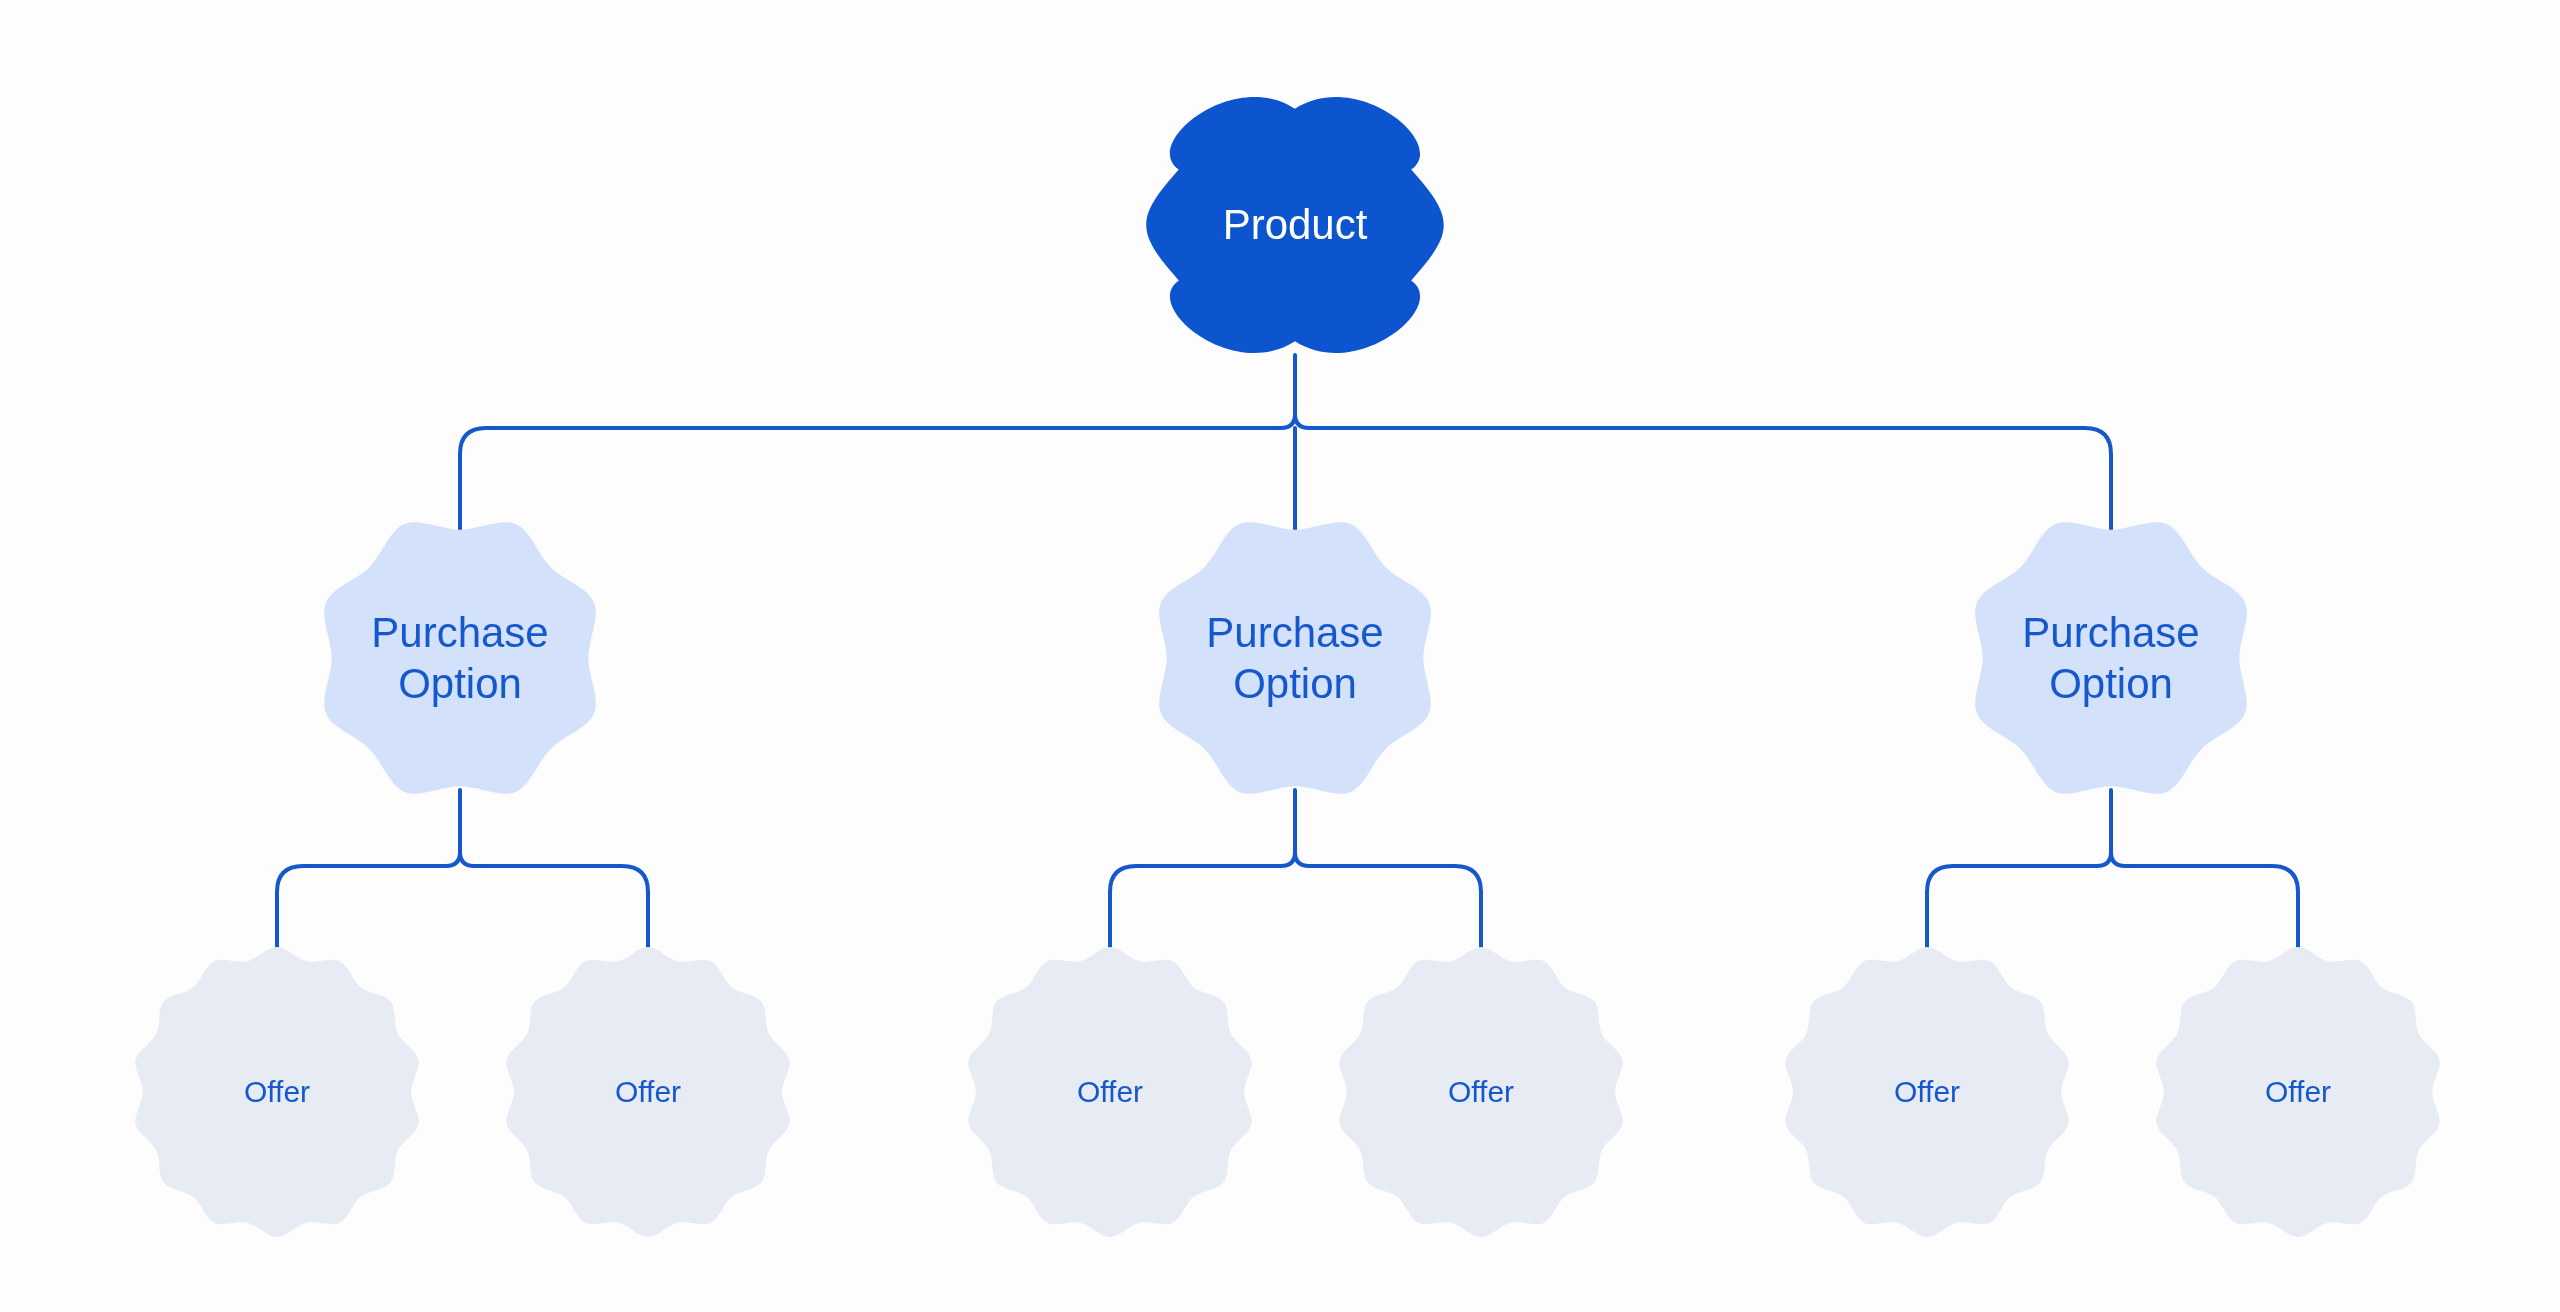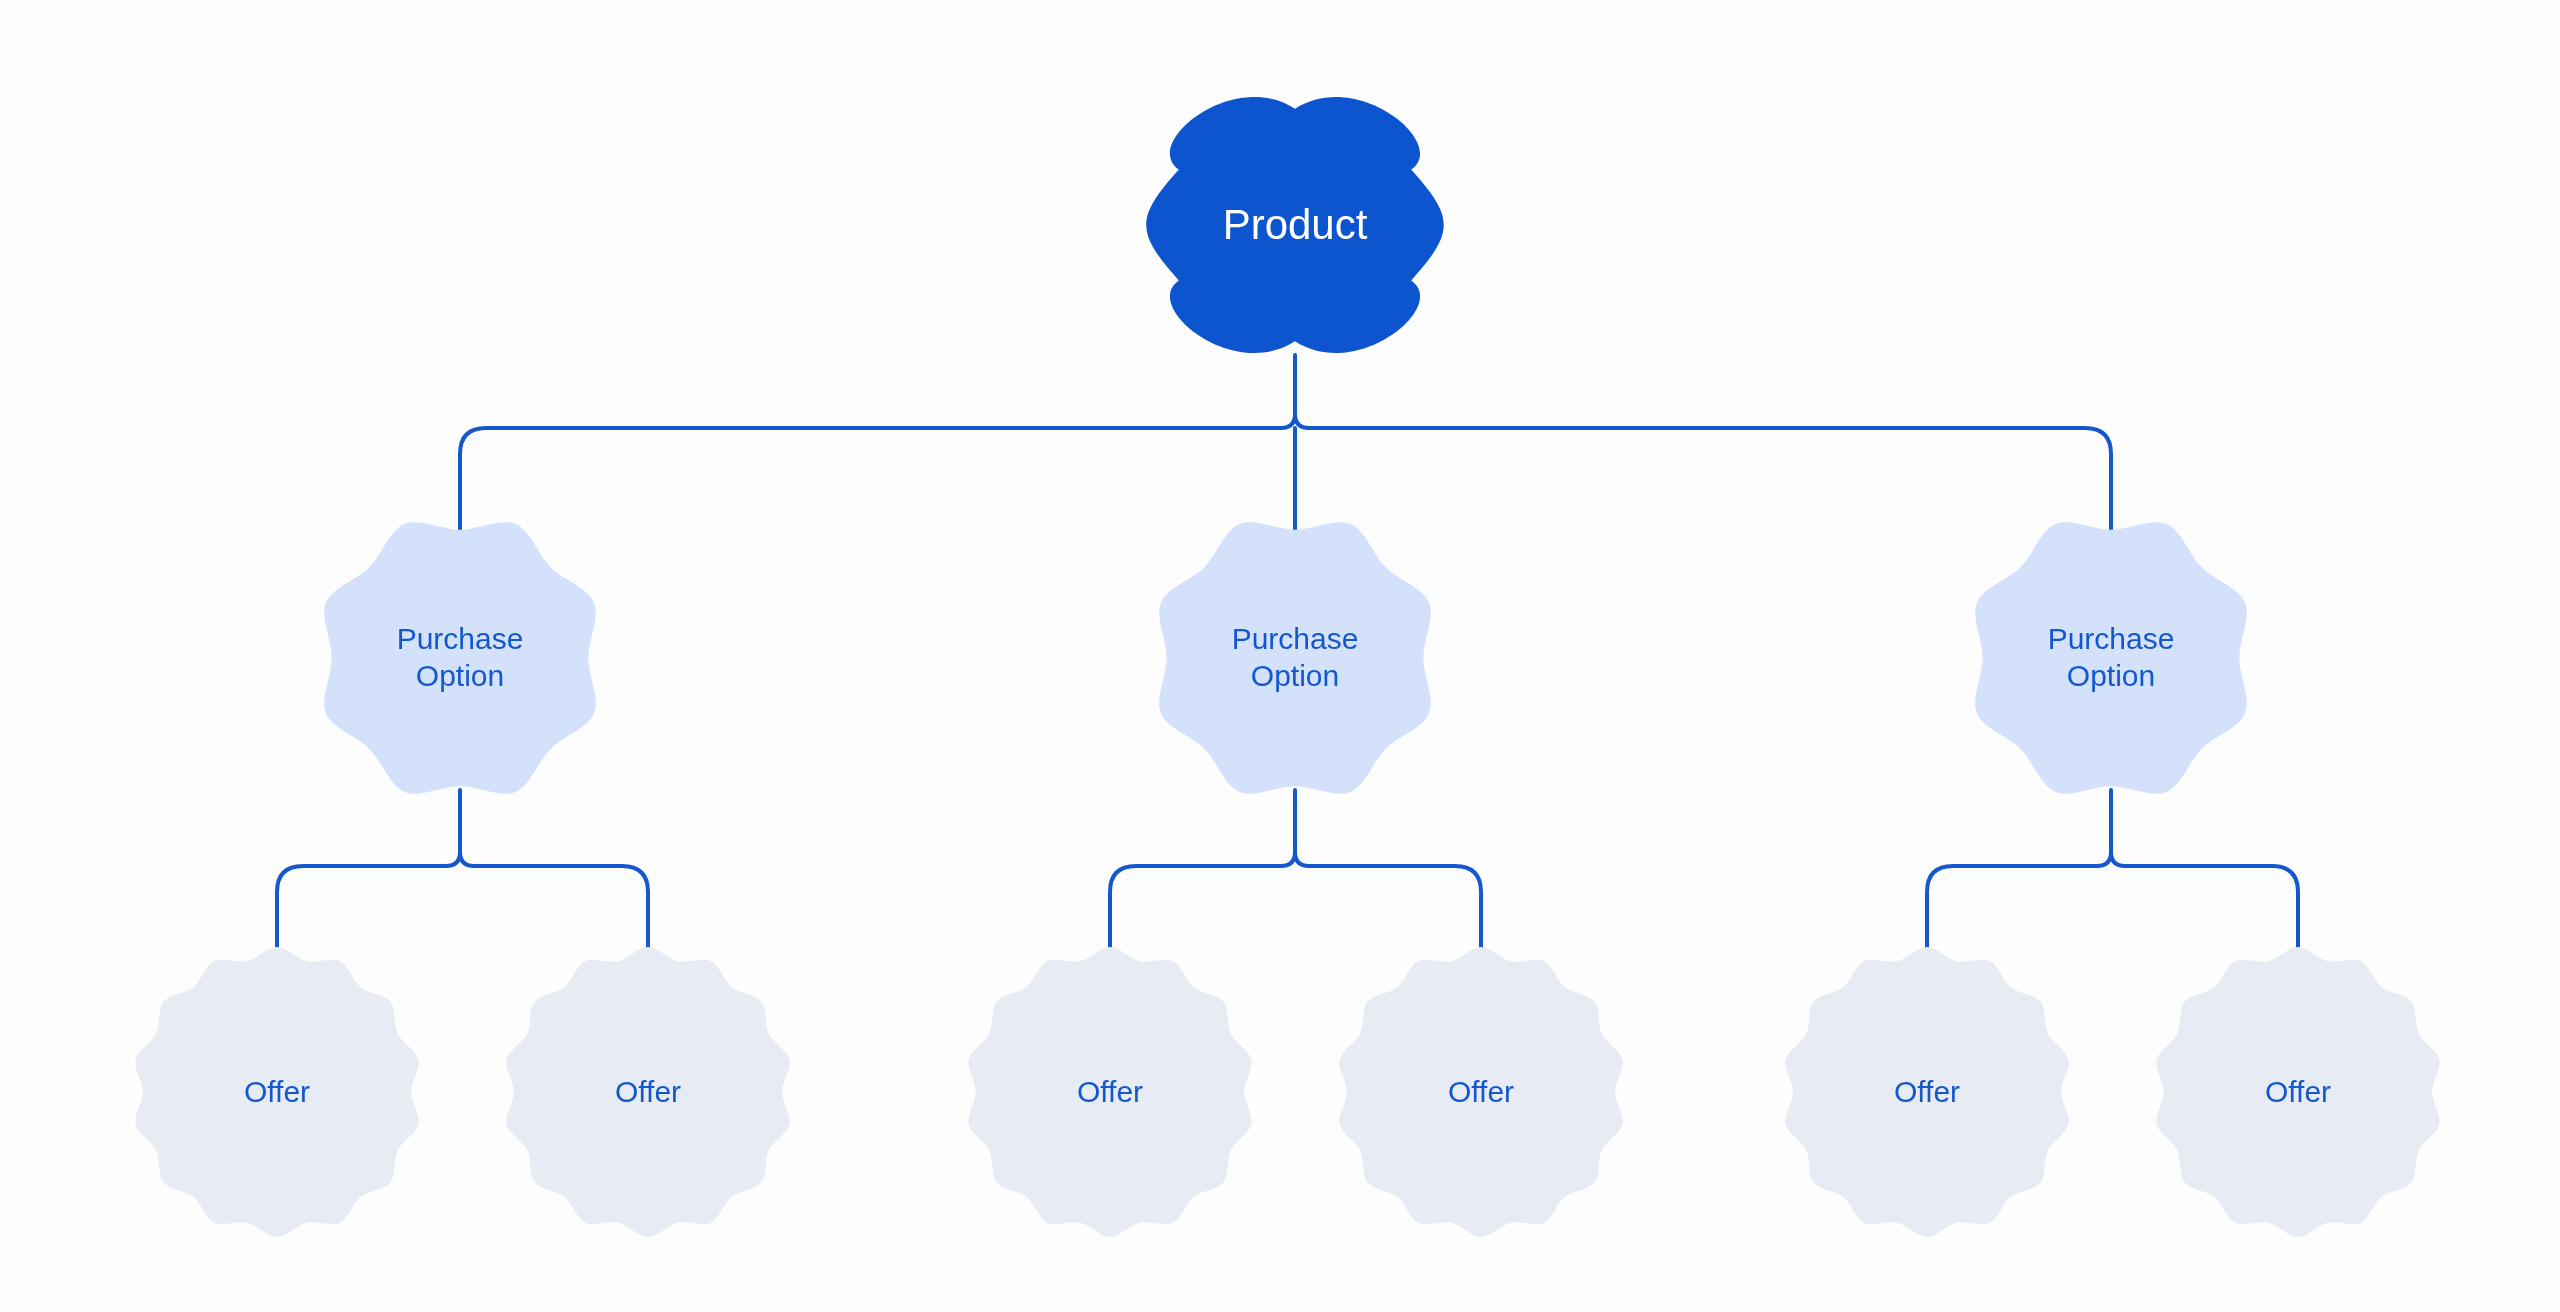--- a/index.html
+++ b/index.html
@@ -38,21 +38,21 @@
     line-height: 1.22;
     white-space: pre-line;
   }
   .label-product {
     color: #ffffff;
     font-size: 42px;
     font-weight: 400;
   }
   .label-option {
     color: #1458cc;
-    font-size: 30px;
+    font-size: 42px;
     font-weight: 400;
   }
   .label-offer {
     color: #1458cc;
     font-size: 30px;
     font-weight: 400;
   }
 </style>
 </head>
 <body>

